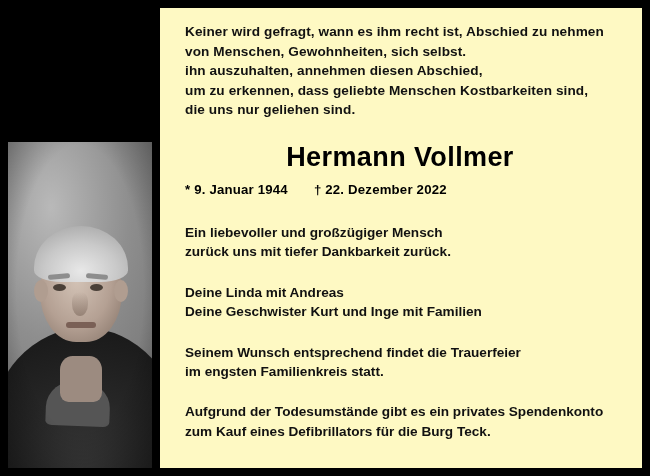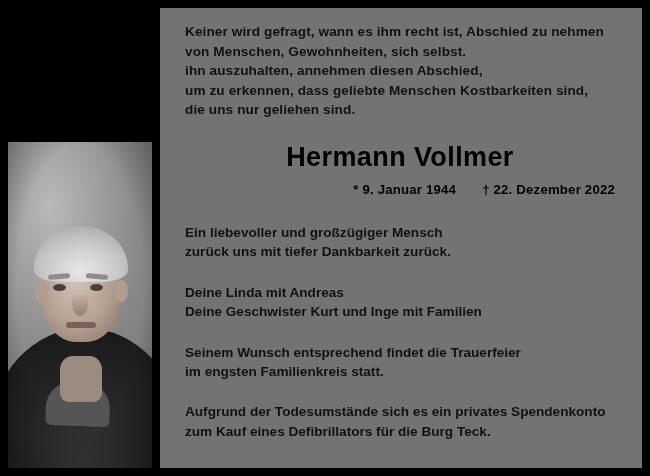--- a/index.html
+++ b/index.html
@@ -146,21 +146,21 @@
     inset: 0;
     background: radial-gradient(ellipse 80% 80% at 50% 45%, rgba(0,0,0,0) 55%, rgba(0,0,0,0.45) 100%);
   }
   
   #card {
     position: absolute;
     left: 160px;
     top: 8px;
     width: 482px;
     height: 460px;
-    background: #737373;
+    background: #fef9c3;
   }
   #content {
     position: absolute;
     left: 25px;
     top: 14px;
     width: 430px;
   }
   .poem {
     color: #111111;
     font-size: 13.6px;
@@ -171,21 +171,21 @@
   .poem div { white-space: nowrap; }
   #name {
     text-align: center;
     color: #000000;
     font-size: 27px;
     font-weight: 700;
     letter-spacing: 0.4px;
     margin-top: 22px;
   }
   #dates {
-    text-align: right;
+    text-align: left;
     color: #000000;
     font-size: 13.2px;
     font-weight: 700;
     margin-top: 9px;
     letter-spacing: 0.2px;
   }
   #dates .gap { display: inline-block; width: 26px; }
   .block {
     color: #111111;
     font-size: 13.6px;
@@ -249,21 +249,21 @@
         <div>Deine Linda mit Andreas</div>
         <div>Deine Geschwister Kurt und Inge mit Familien</div>
       </div>
 
       <div class="block sp-3">
         <div>Seinem Wunsch entsprechend findet die Trauerfeier</div>
         <div>im engsten Familienkreis statt.</div>
       </div>
 
       <div class="block sp-4">
-        <div>Aufgrund der Todesumstände sich es ein privates Spendenkonto</div>
+        <div>Aufgrund der Todesumstände gibt es ein privates Spendenkonto</div>
         <div>zum Kauf eines Defibrillators für die Burg Teck.</div>
 
       </div>
 
     </div>
   </div>
 
 </div>
 
 </body></html>

